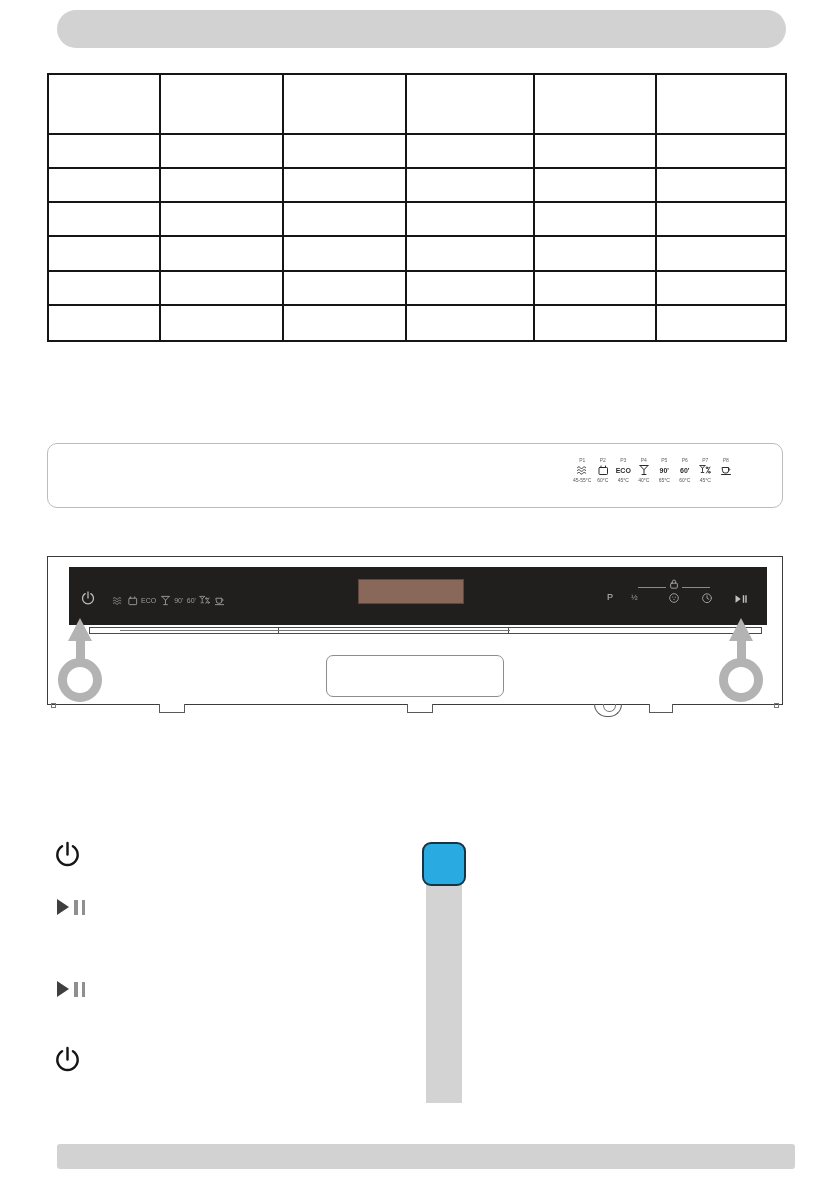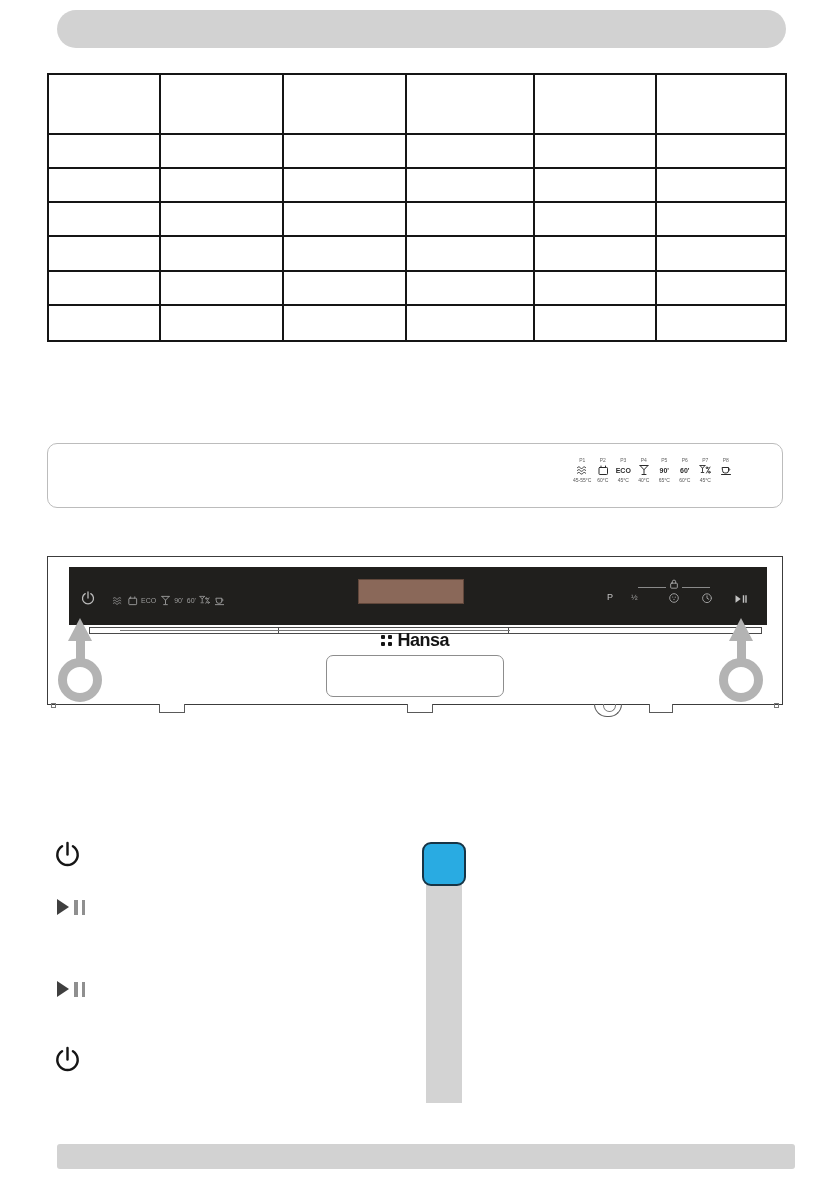--- a/index.html
+++ b/index.html
@@ -307,29 +307,20 @@
           </svg>
       </div>
     </div>
 
     <div class="groove">
         <i class="v1"></i>
         <i class="v2"></i>
         <i class="mid"></i>
       </div>
 
-    <div class="logo">
-      <span class="logo-dots">
-          <i></i>
-          <i></i>
-          <i></i>
-          <i></i>
-        </span>
-      <span class="logo-text">Hansa</span>
-    </div>
 
     <div class="nameplate"></div>
 
     <div class="tab" style="left:111px;width:26px;"></div>
     <div class="tab" style="left:359px;width:26px;"></div>
     <div class="tab" style="left:601px;width:24px;"></div>
     <div class="half-circ">
         <i></i>
       </div>
     <div class="corner-dot" style="left:3px;"></div>

